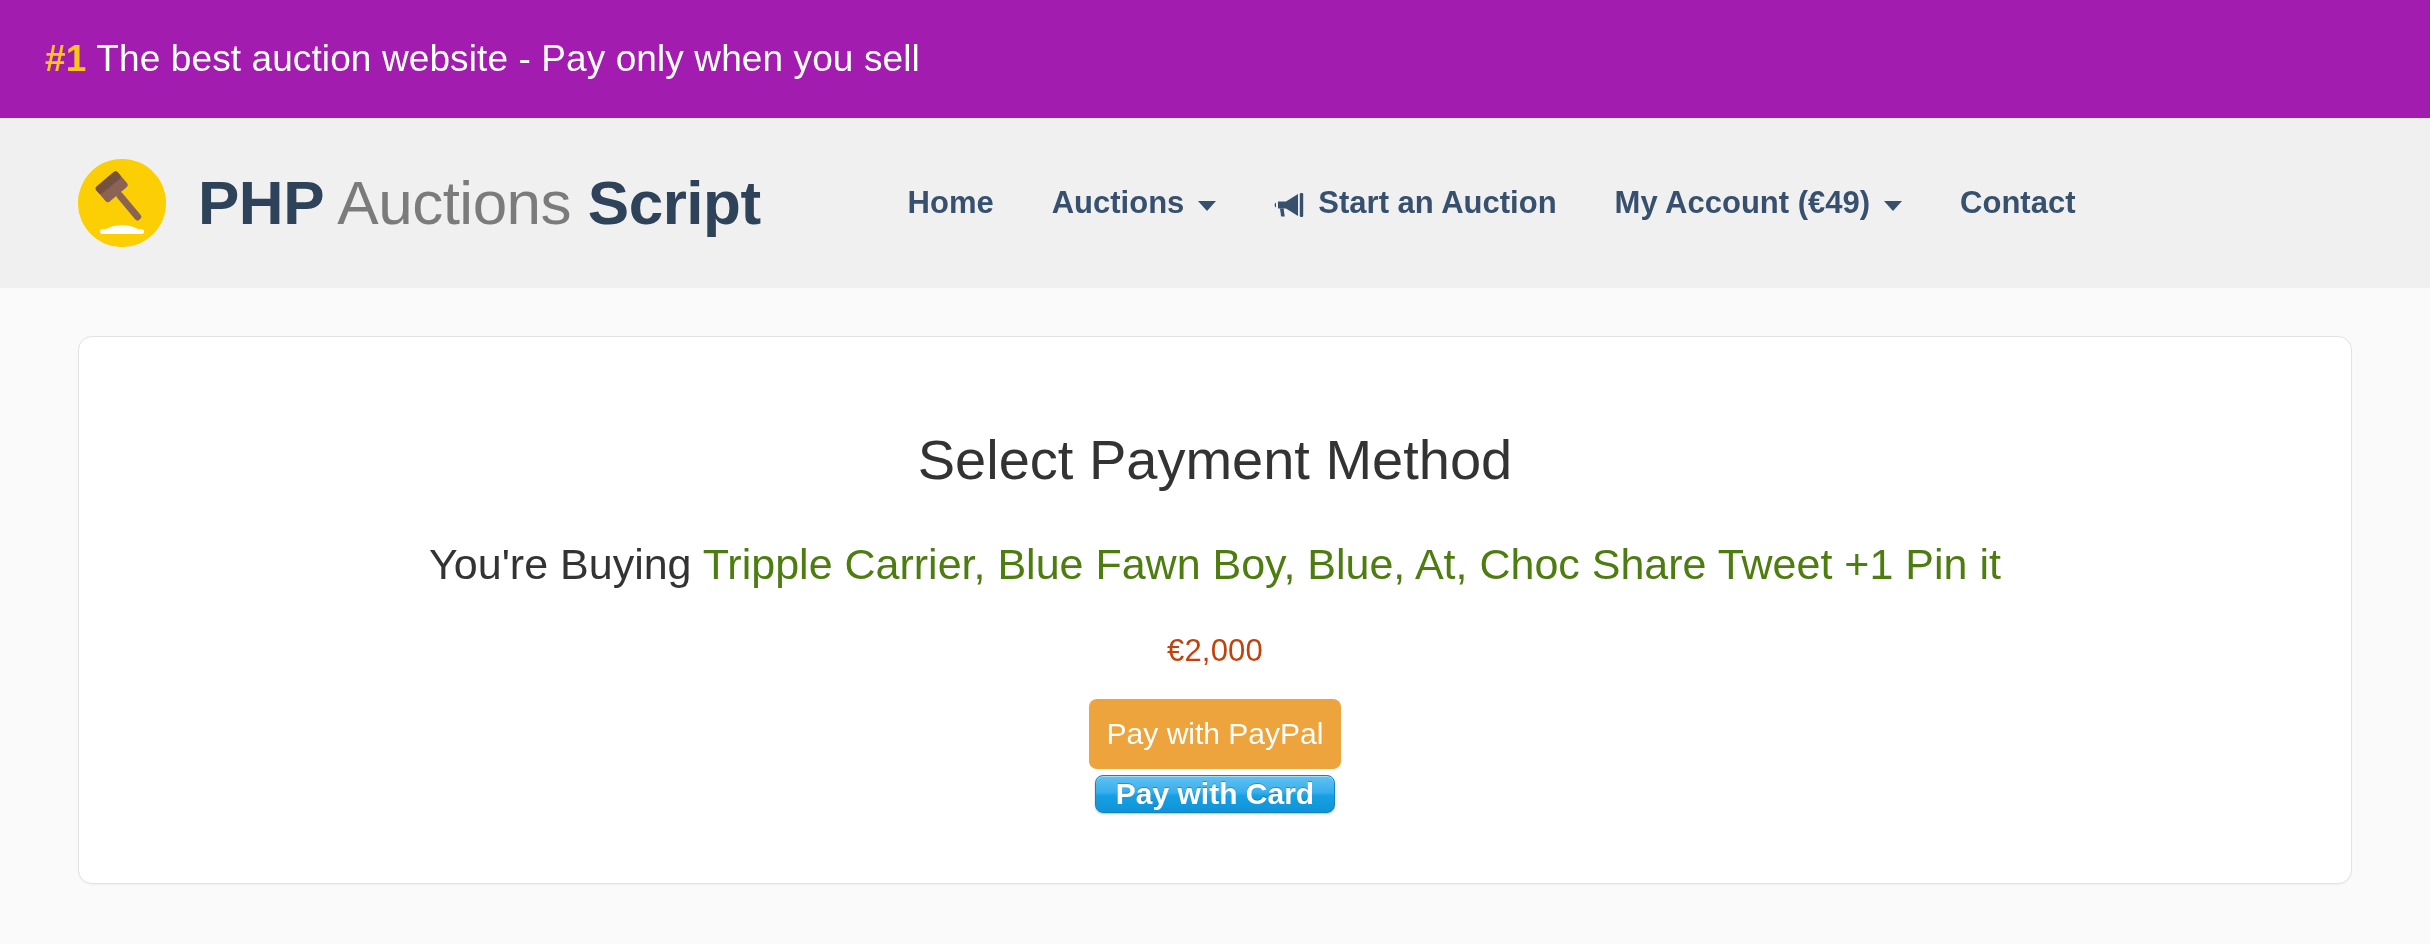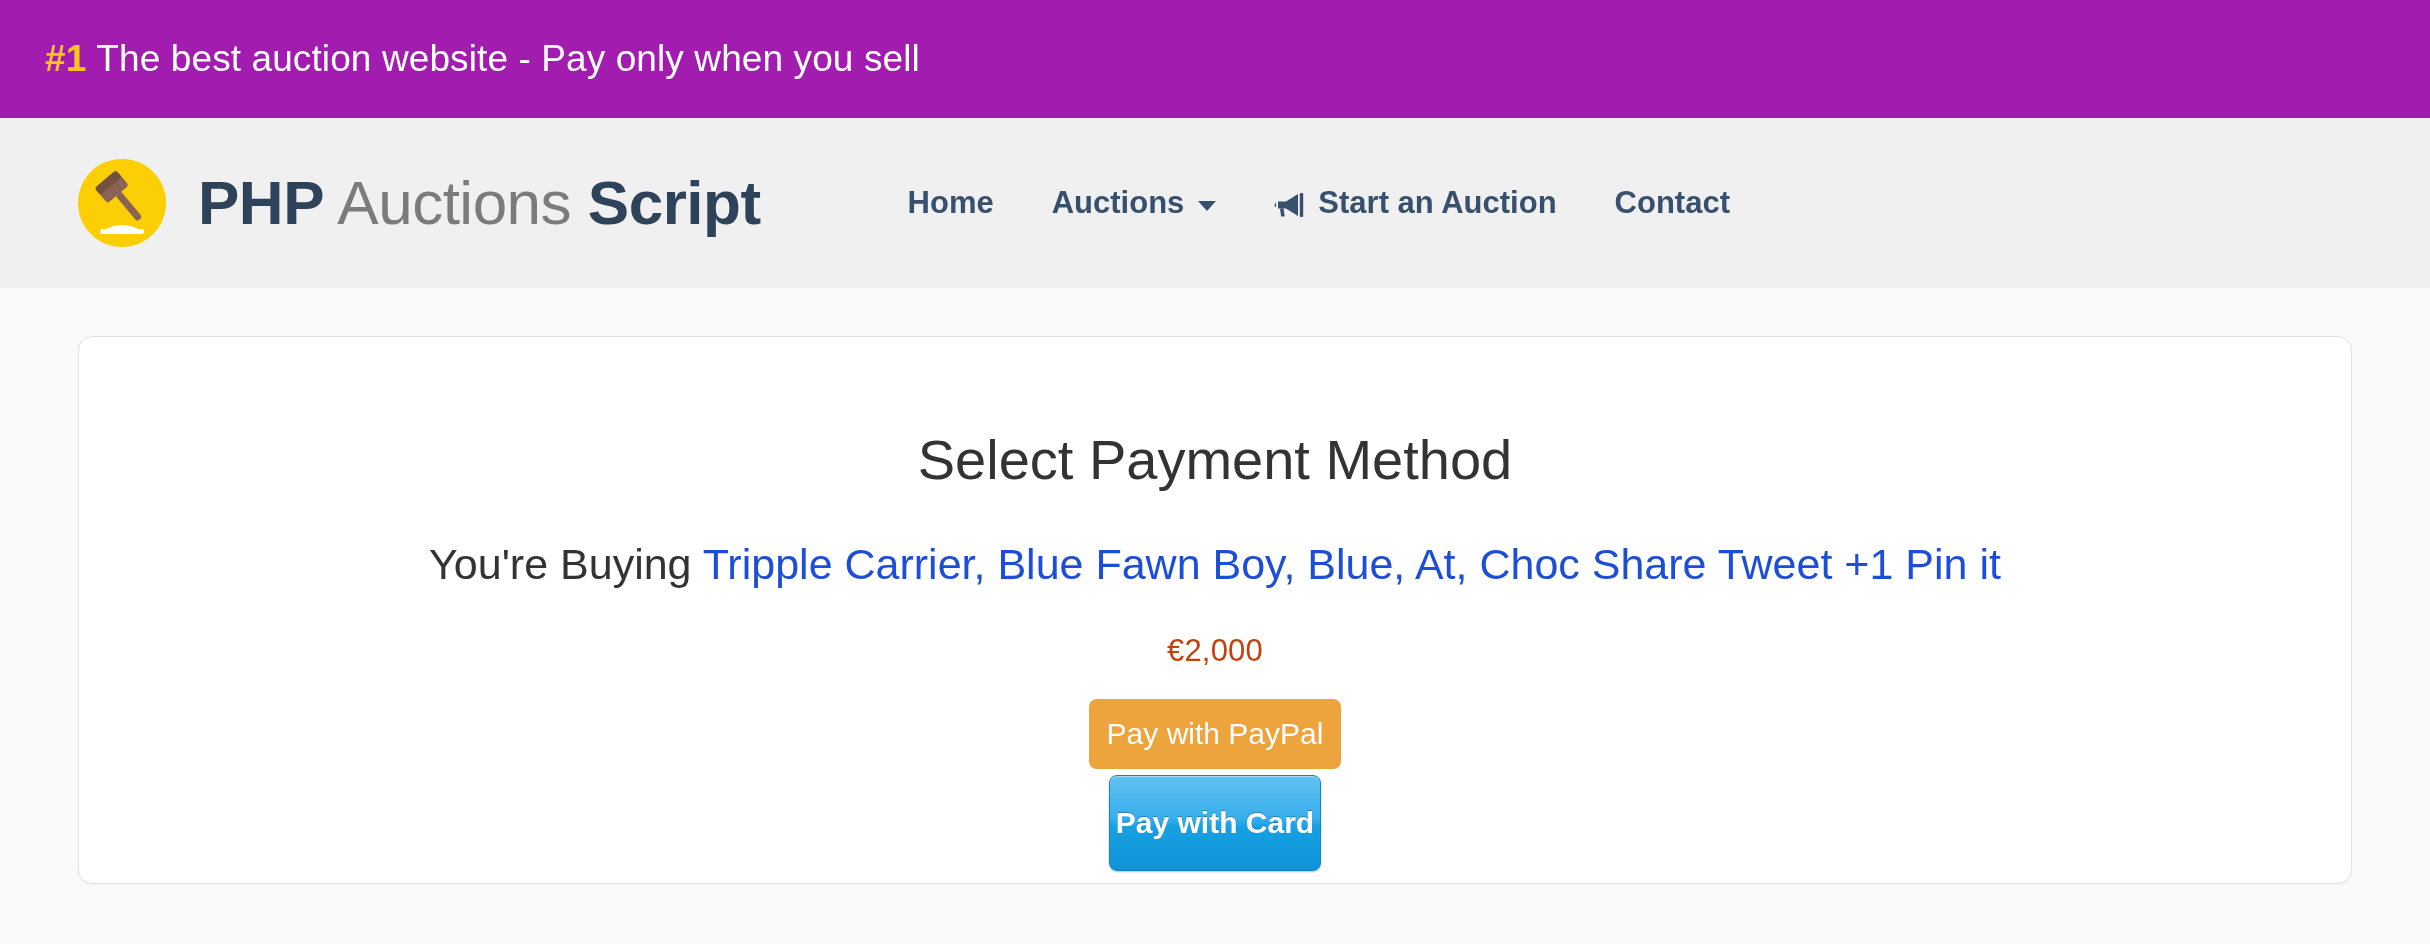--- a/index.html
+++ b/index.html
@@ -129,21 +129,21 @@
     line-height: 1.1;
   }
   .buying-line {
     font-size: 43px;
     color: #333333;
     margin-top: 48px;
     line-height: 1.2;
     white-space: nowrap;
   }
   .item-link {
-    color: #1d4ed8;
+    color: #4d7c0f;
     text-decoration: none;
     cursor: pointer;
   }
   .price {
     font-size: 31px;
     color: #c2410c;
     margin-top: 26px;
     letter-spacing: 0.2px;
     text-align: center;
   }
@@ -162,22 +162,22 @@
     border-radius: 8px;
     padding: 17px 0;
     width: 252px;
     cursor: pointer;
     font-family: inherit;
     line-height: 1.2;
   }
 
   .btn-card {
     margin-top: 6px;
-    width: 212px;
-    padding: 29px 0;
+    width: 240px;
+    padding: 0 0;
     font-size: 30px;
     font-weight: bold;
     color: #ffffff;
     text-shadow: 0 -1px 0 rgba(0,0,0,0.25);
     background: linear-gradient(to bottom, #62c2f2 0%, #37aeec 45%, #16a0e2 55%, #0f93d8 100%);
     border: 1px solid #1284c0;
     border-radius: 8px;
     box-shadow: inset 0 1px 0 rgba(255,255,255,0.45), 0 1px 2px rgba(0,0,0,0.25);
     cursor: pointer;
     font-family: inherit;
@@ -228,20 +228,24 @@
           <path d="M2 11.5 q-1.4 0.5 -1.4 2.5 t1.4 2.5 z" fill="#36506e"></path>
           <path d="M4 10.5 h8 v7 h-8 z" fill="#36506e"></path>
           <path d="M6 17.5 h3.6 l1.1 8 h-3.6 z" fill="#36506e"></path>
           <path d="M12 10.5 L24 3 v22 L12 17.5 z" fill="#36506e"></path>
           <rect x="25.8" y="2" width="3.4" height="24" rx="1.2" fill="#36506e"></rect>
         </svg>
       </span>
       <span>Start an Auction</span>
     </a>
 
+    <a class="nav-item" href="#">
+      <span>My Account (€49)</span>
+      <span class="caret"></span>
+    </a>
 
     <a class="nav-item" href="#">
       <span>Contact</span>
     </a>
 
   </div>
 </div>
 
 <div class="content">
   <div class="panel">

